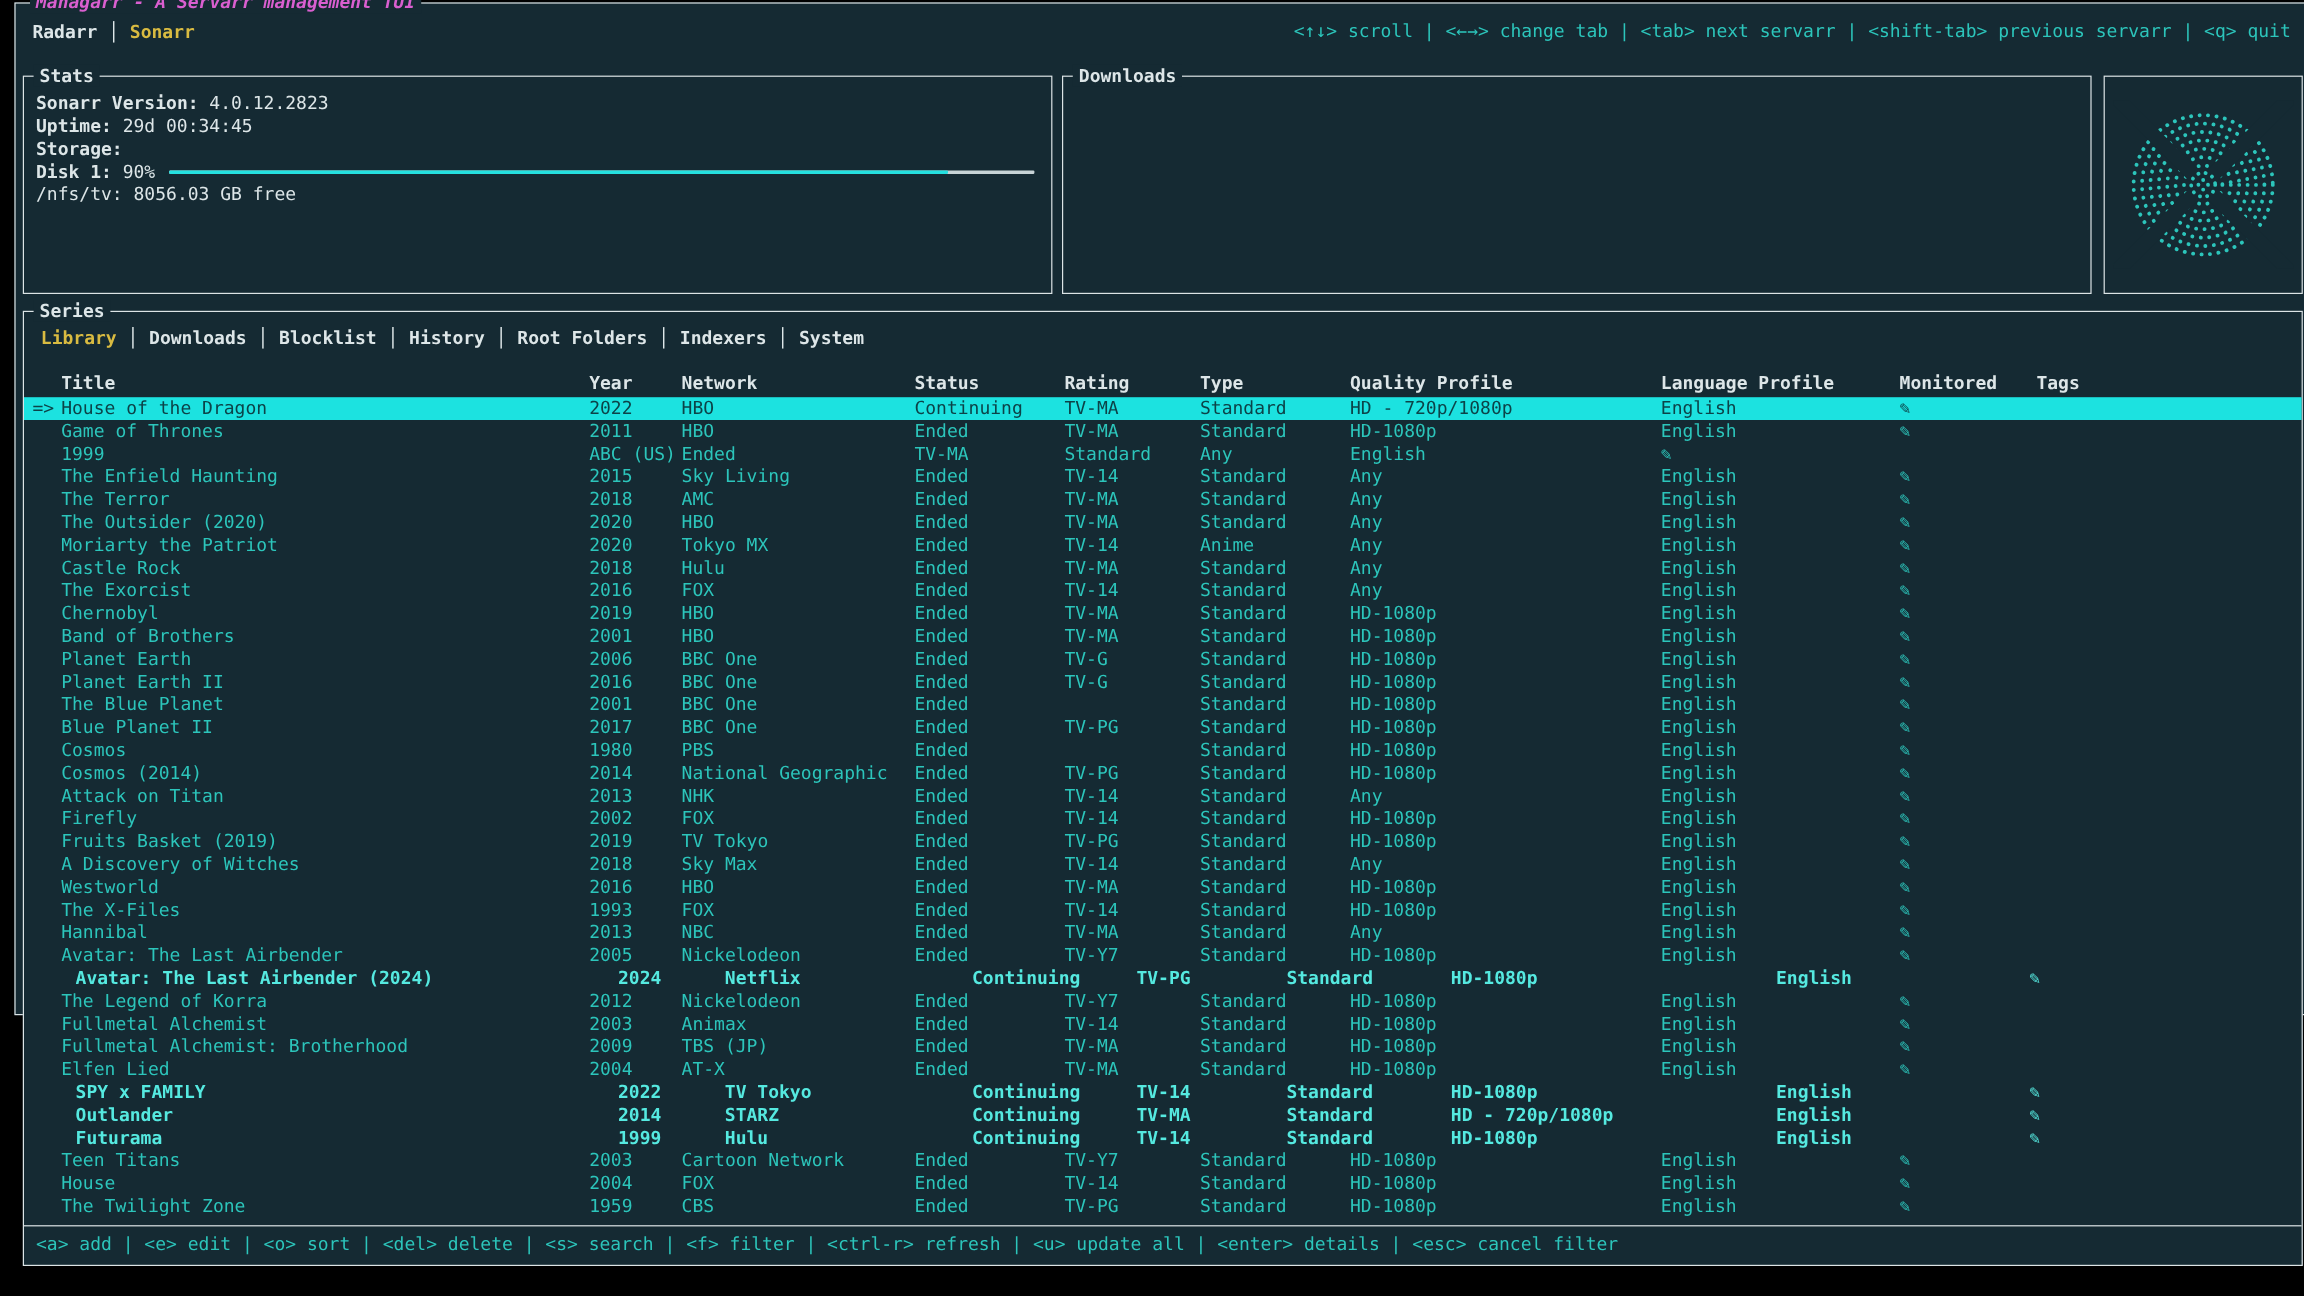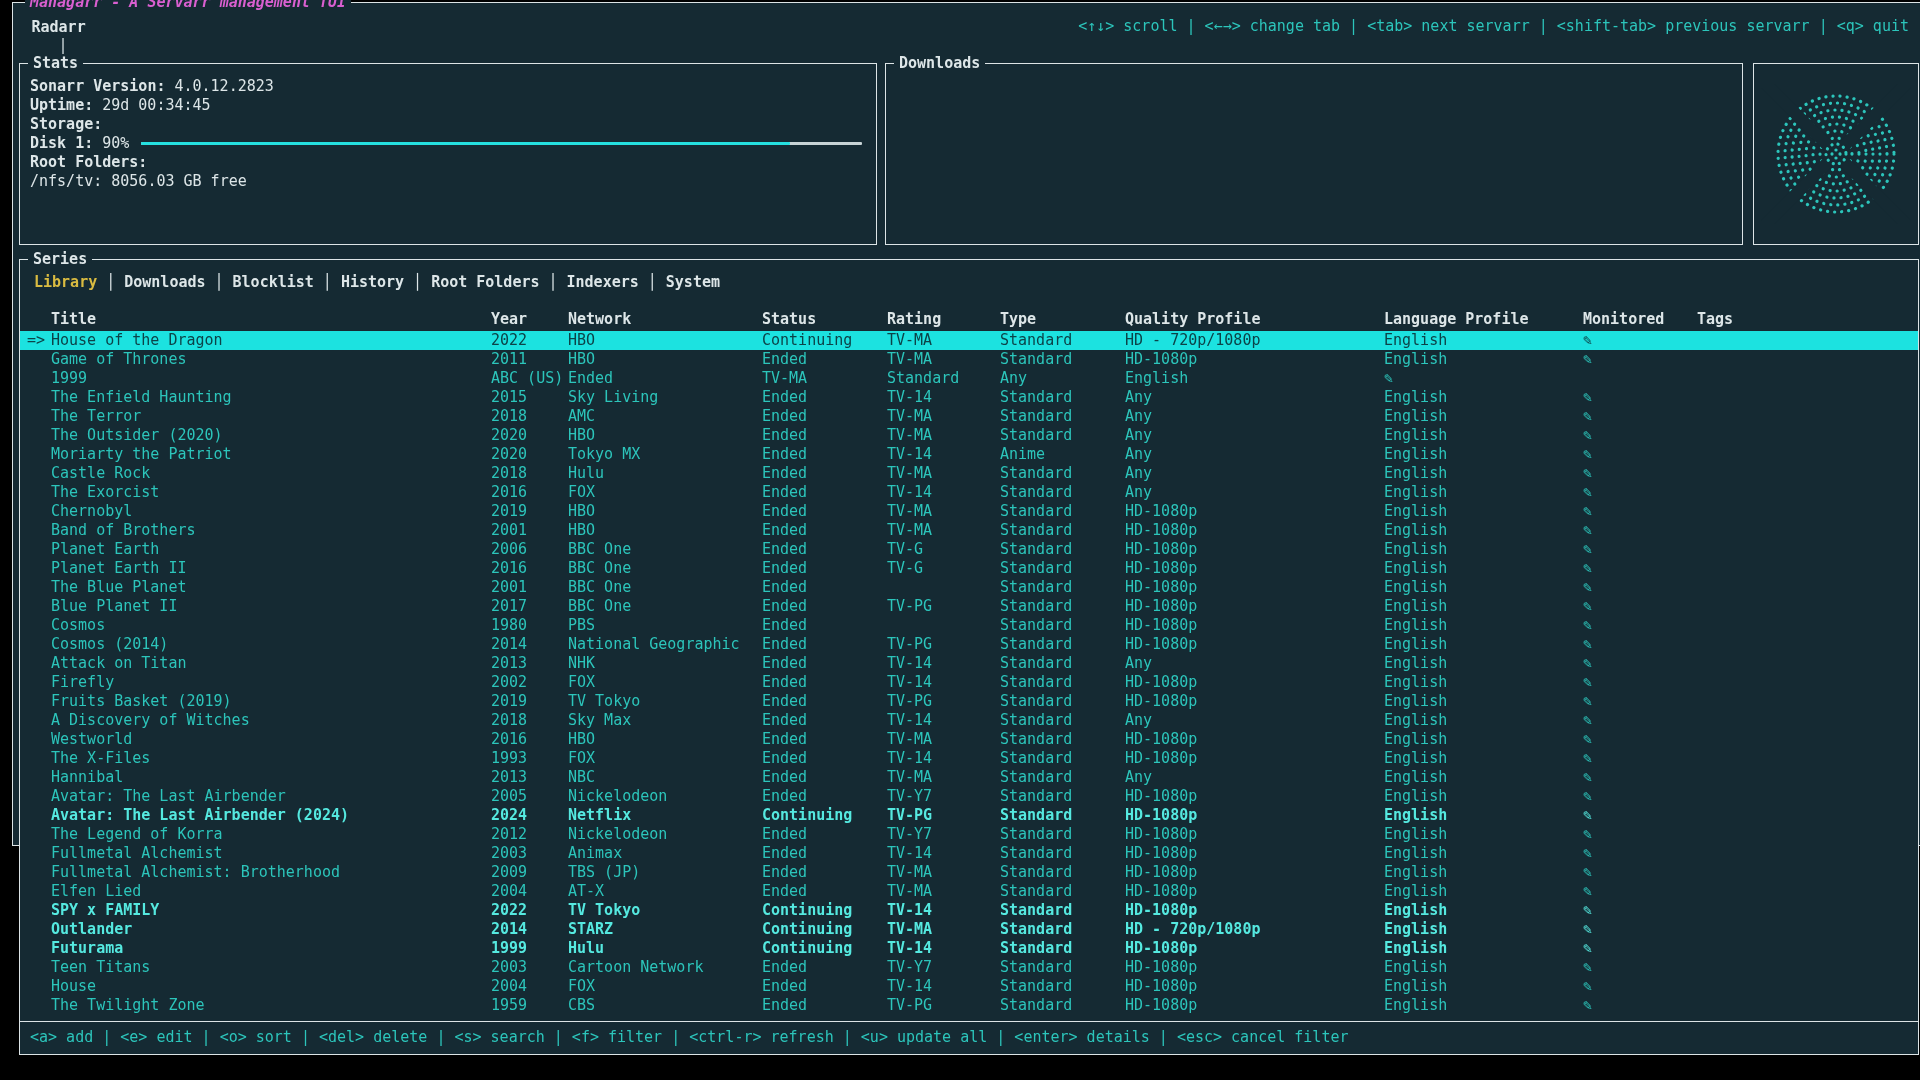--- a/index.html
+++ b/index.html
@@ -10,21 +10,21 @@
     --teal:#2cc5bb; --teal-bright:#55e9e0; --cyan-accent:#25e0e0;
     --selected-bg:#1ce2e0; --selected-text:#0c4348;
     --yellow:#d9bb41; --magenta:#d95fd0; --track:#c7d3d6;
   }
   .app{position:absolute;top:2px;left:12px;width:1914px;height:844px;background:var(--bg);
     border:1px solid var(--border);font-size:15px;color:var(--text);}
   .legend{position:absolute;top:-10px;background:var(--bg);padding:0 5px;font-weight:bold;
     font-size:15px;line-height:18px;white-space:nowrap;color:var(--text);}
   .app-legend{left:12px;color:var(--magenta);font-style:italic;}
   .tabs-row{position:absolute;display:flex;align-items:center;white-space:nowrap;height:20px;line-height:20px;}
-  #servarr-tabs{top:14px;left:14px;flex-direction:column;}
+  #servarr-tabs{top:14px;left:14px;}
   .tab{font-weight:bold;color:var(--text);margin:0 9px;cursor:default;}
   .tab:first-child{margin-left:0;}
   .tab.sel{color:var(--yellow);}
   .tabsep{color:var(--text);font-weight:bold;}
   .hints{position:absolute;top:14px;right:16px;color:var(--teal);white-space:nowrap;}
   .panel{position:absolute;border:1px solid var(--border);background:var(--bg);}
   .panel>.legend{left:8px;}
   #stats-panel{top:60px;left:6px;width:858px;height:182px;}
   #downloads-panel{top:60px;left:872px;width:858px;height:182px;}
   #logo-panel{top:60px;left:1740px;width:166px;height:182px;display:flex;align-items:center;justify-content:center;}
@@ -34,21 +34,21 @@
   .val{margin-left:9px;}
   .bar{flex:1;height:3px;background:var(--track);margin-left:12px;margin-right:2px;position:relative;border-radius:1px;}
   .bar .fill{position:absolute;left:0;top:0;bottom:0;background:var(--cyan-accent);border-radius:1px;}
   #series-panel{top:256px;left:6px;width:1900px;height:796px;}
   #series-tabs{top:12px;left:14px;}
   .thead,.trow{display:grid;grid-template-columns:31px 440px 77px 194px 125px 113px 125px 259px 199px 114px 1fr;
     height:19px;line-height:19px;white-space:nowrap;}
   .thead{position:absolute;top:50px;left:0;right:0;font-weight:bold;color:var(--text);}
   #table-body{position:absolute;top:71px;left:0;right:0;}
   .trow{color:var(--teal);}
-  .trow.bold{color:var(--teal-bright);font-weight:bold;}
+  .trow.bold{color:var(--teal-bright);font-weight:bold;gap:12px;}
   .trow.selected{background:var(--selected-bg);color:var(--selected-text);}
   .c{overflow:hidden;}
   .c.ind{padding-left:7px;}
   #help-bar{position:absolute;left:0;right:0;bottom:0;height:33px;border-top:1px solid var(--border);
     line-height:31px;padding-left:10px;color:var(--teal);white-space:nowrap;}
   .logo-dots{fill:none;stroke:var(--teal);stroke-width:3.2;stroke-linecap:round;}
   .logo-cut{stroke:var(--bg);stroke-width:12;}
 </style>
 </head>
 <body>
@@ -78,23 +78,20 @@
         <span class="lbl">Storage:</span>
       </div>
       <div class="line">
         <span class="lbl">Disk 1:</span>
         <span class="val">90%</span>
         <div class="bar">
           <div class="fill" id="disk-fill" style="width: 90%;"></div>
         </div>
       </div>
       <div class="line">
-        <span class="lbl">Root Folders:</span>
-      </div>
-      <div class="line">
         <span>/nfs/tv: 8056.03 GB free</span>
       </div>
     </div>
   </div>
 
   <div class="panel" id="downloads-panel">
     <div class="legend">Downloads</div>
   </div>
 
   <div class="panel" id="logo-panel">

